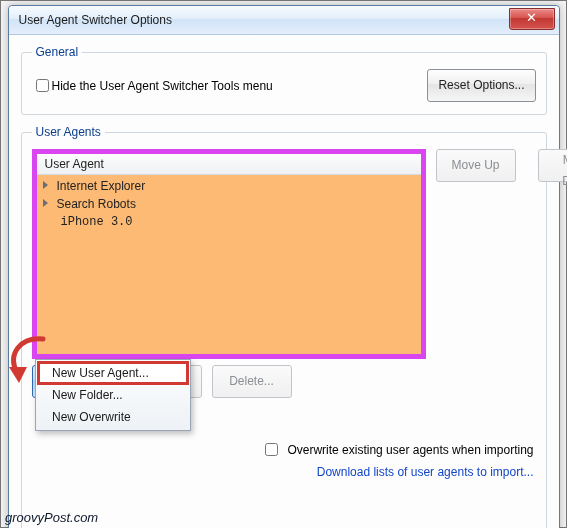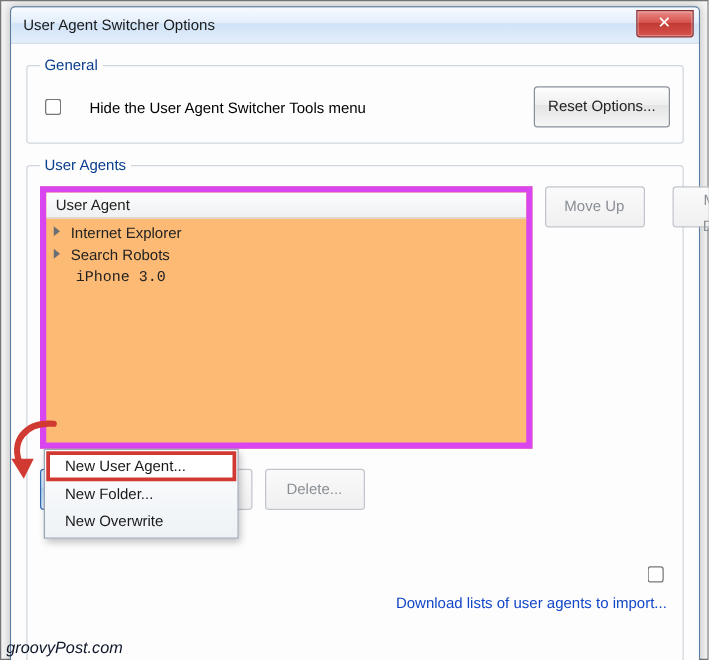--- a/index.html
+++ b/index.html
@@ -73,21 +73,21 @@
     margin: 0 0 10px 0;
   }
   legend {
     padding: 0 4px;
     color: #0a3e8e;
     font-size: 12px;
   }
   .row {
     display: flex;
     align-items: center;
-    gap: 20px;
+    gap: 0;
     justify-content: center;
   }
   .spacer { flex: 1; }
   input[type=checkbox] {
     width: 13px; height: 13px;
     accent-color: #3b78cc;
   }
   .btn {
     min-width: 80px;
     height: 33px;
@@ -149,21 +149,21 @@
     border-top:4px solid transparent;
     border-bottom:4px solid transparent;
     border-left:5px solid #6a6f77;
   }
   .side-btns {
     width: 100px;
     display: flex;
     gap: 22px;
   }
   .toolbar {
-    margin-top: 16px;
+    margin-top: 6px;
     display: flex;
     gap: 10px;
   }
   .dropdown-menu {
     position: absolute;
     left: 34px;
     top: 358px;
     width: 150px;
     background: linear-gradient(to bottom,#fdfefe,#eef2f6);
     border: 1px solid #9aa6b5;
@@ -273,20 +273,21 @@
         <button class="btn primary-hi">
           <span>New</span>
           <span class="caret"></span>
         </button>
         <button class="btn disabled" disabled="">Edit...</button>
         <button class="btn disabled" disabled="">Delete...</button>
       </div>
 
       <div class="overwrite-row">
         <input type="checkbox" style="">
+        <span>Overwrite existing user agents when importing</span>
       </div>
       <div class="dl-row">
         <a href="#" class="link">Download lists of user agents to import...</a>
       </div>
 
       <div class="export-row">
         <button class="btn">Export...</button>
       </div>
 
     </fieldset>

